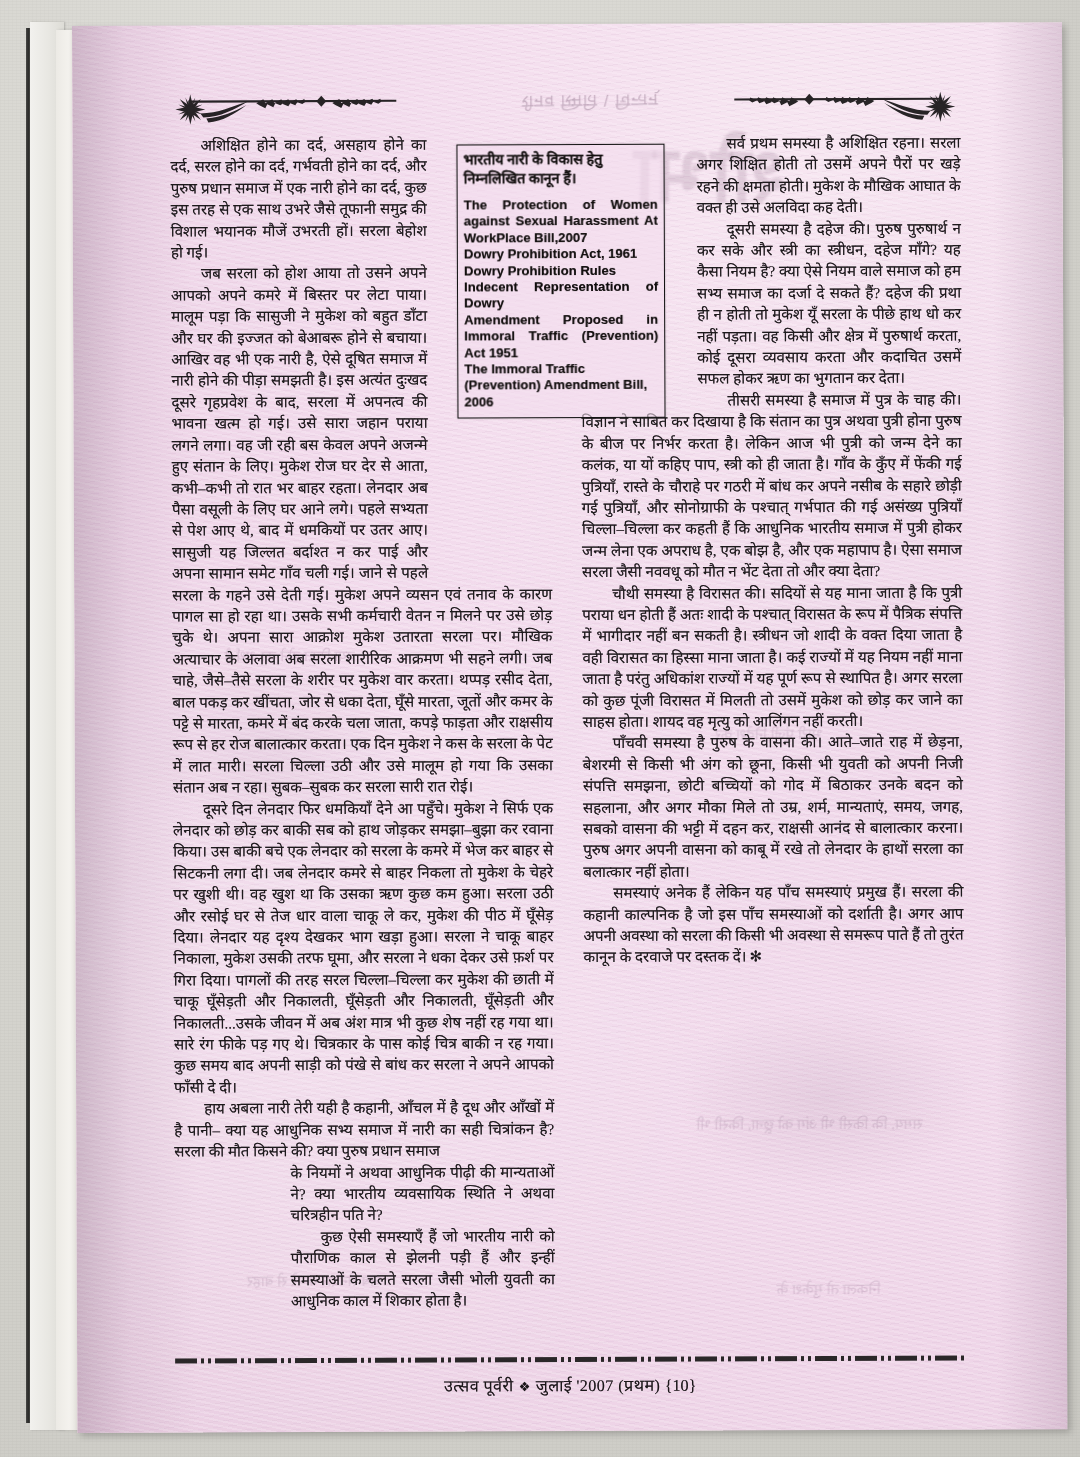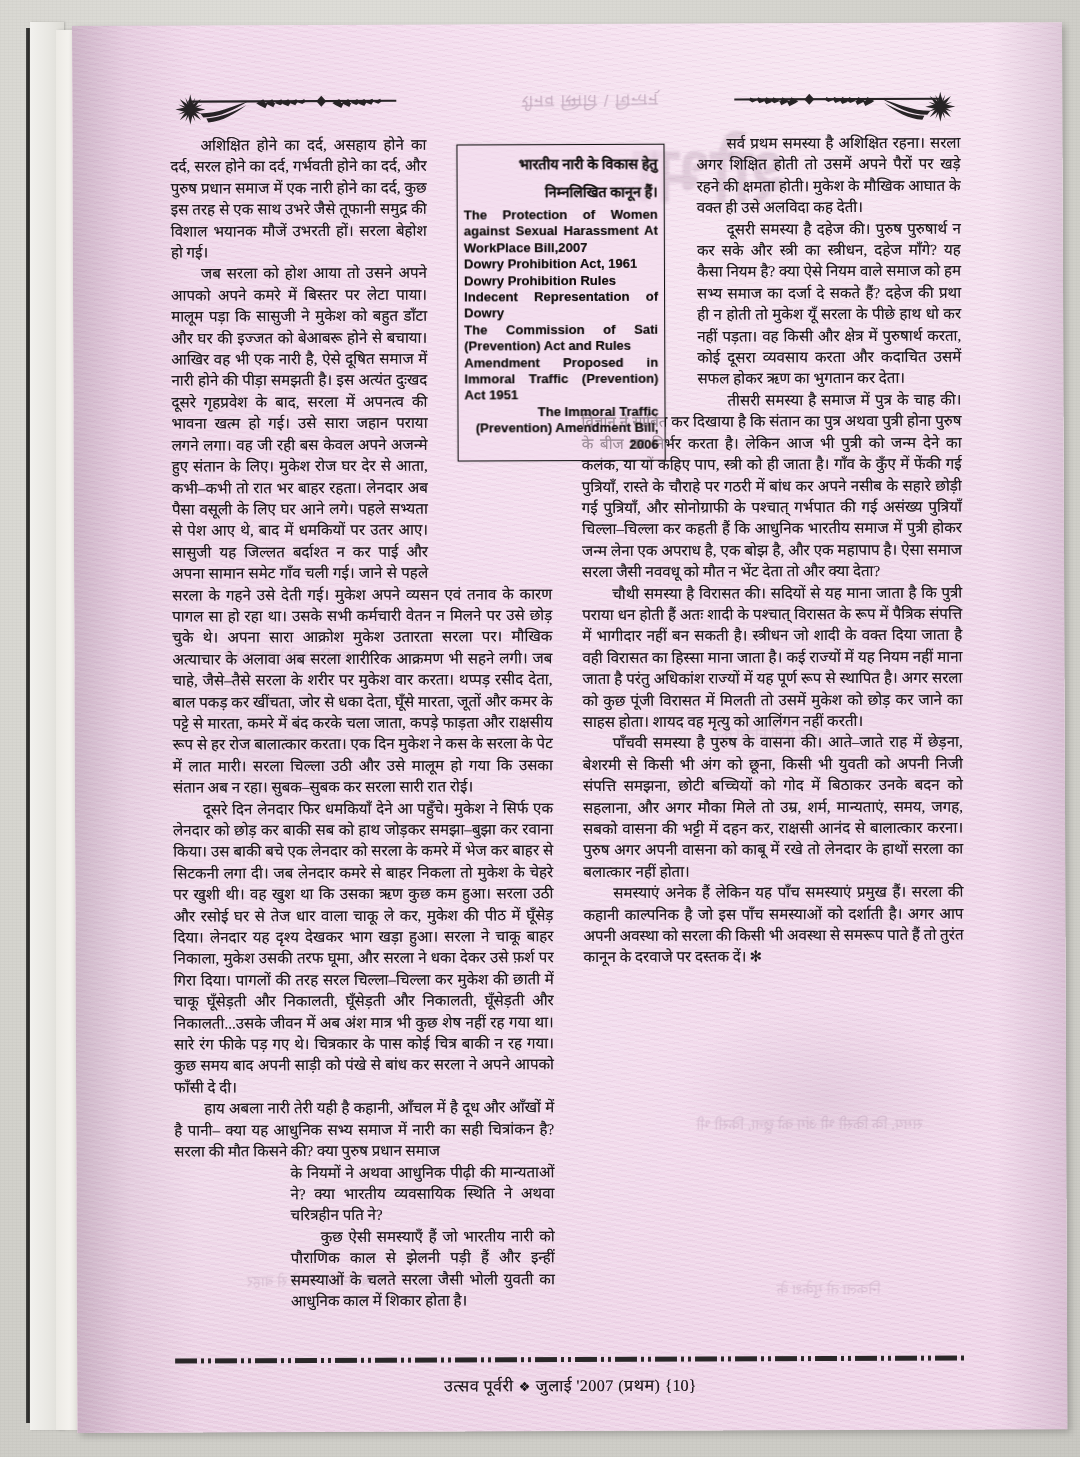--- a/index.html
+++ b/index.html
@@ -190,39 +190,39 @@
     border: 1.7px solid #111;
     background: rgba(243,221,238,.58);
     padding: 5px 6px 7px 6px;
     z-index: 5;
     box-shadow: 0 0 2px rgba(0,0,0,.25);
   }
   #law-box-heading {
     font-family: "Liberation Serif", "DejaVu Serif", serif;
     font-weight: bold;
     font-size: 14.4px;
-    line-height: 28px;
-    text-align: right;
+    line-height: 19px;
+    text-align: left;
     color: #13100f;
-    margin-bottom: 1px;
+    margin-bottom: 9px;
     text-shadow: 0 0 .5px rgba(20,10,20,.6);
   }
   #law-list {
     list-style: none;
   }
   #law-list li {
     font-family: "Liberation Sans", "DejaVu Sans", sans-serif;
     font-weight: bold;
     font-size: 13.1px;
     line-height: 16.4px;
     color: #100d0c;
     text-align: justify;
     text-shadow: 0 0 .4px rgba(15,10,15,.55);
   }
-  #law-list li:last-child { text-align: right; }
+  #law-list li:last-child { text-align: left; }
 
   
   .wrap-left {
     float: right;
     width: 124px;
     height: 436px;
     shape-outside: inset(0);
   }
   .wrap-right {
     float: left;
@@ -388,21 +388,20 @@
       </div>
     </div>
 
     <div id="law-box">
       <div id="law-box-heading">भारतीय नारी के विकास हेतु निम्नलिखित कानून हैं।</div>
       <ul id="law-list">
         <li>The Protection of Women against Sexual Harassment At WorkPlace Bill,2007</li>
         <li>Dowry Prohibition Act, 1961</li>
         <li>Dowry Prohibition Rules</li>
         <li>Indecent Representation of Dowry</li>
-        <li>The Commission of Sati (Prevention) Act and Rules</li>
         <li>Amendment Proposed in Immoral Traffic (Prevention) Act 1951</li>
         <li>The Immoral Traffic (Prevention) Amendment Bill, 2006</li>
       </ul>
     </div>
 
     <div id="article">
 
       <p>
         <span class="wrap-left"></span>
         <span>अशिक्षित होने का दर्द, असहाय होने का दर्द, सरल होने का दर्द, गर्भवती होने का दर्द, और पुरुष प्रधान समाज में एक नारी होने का दर्द, कुछ इस तरह से एक साथ उभरे जैसे तूफानी समुद्र की विशाल भयानक मौजें उभरती हों। सरला बेहोश हो गई।</span>

